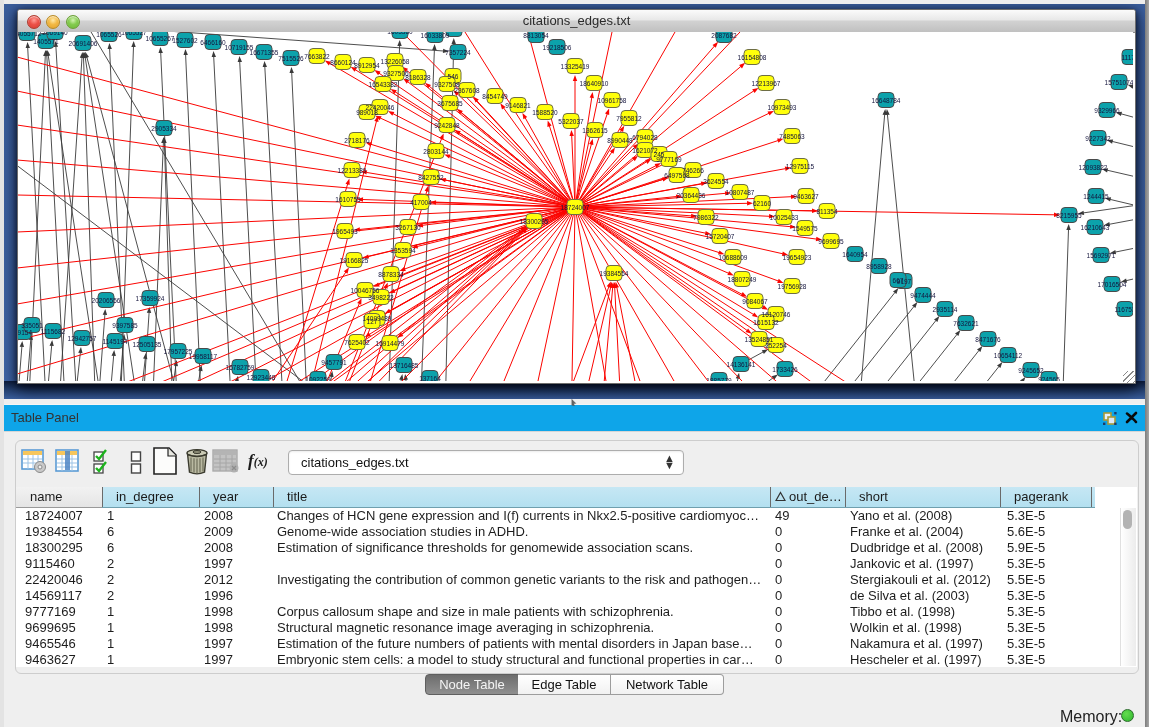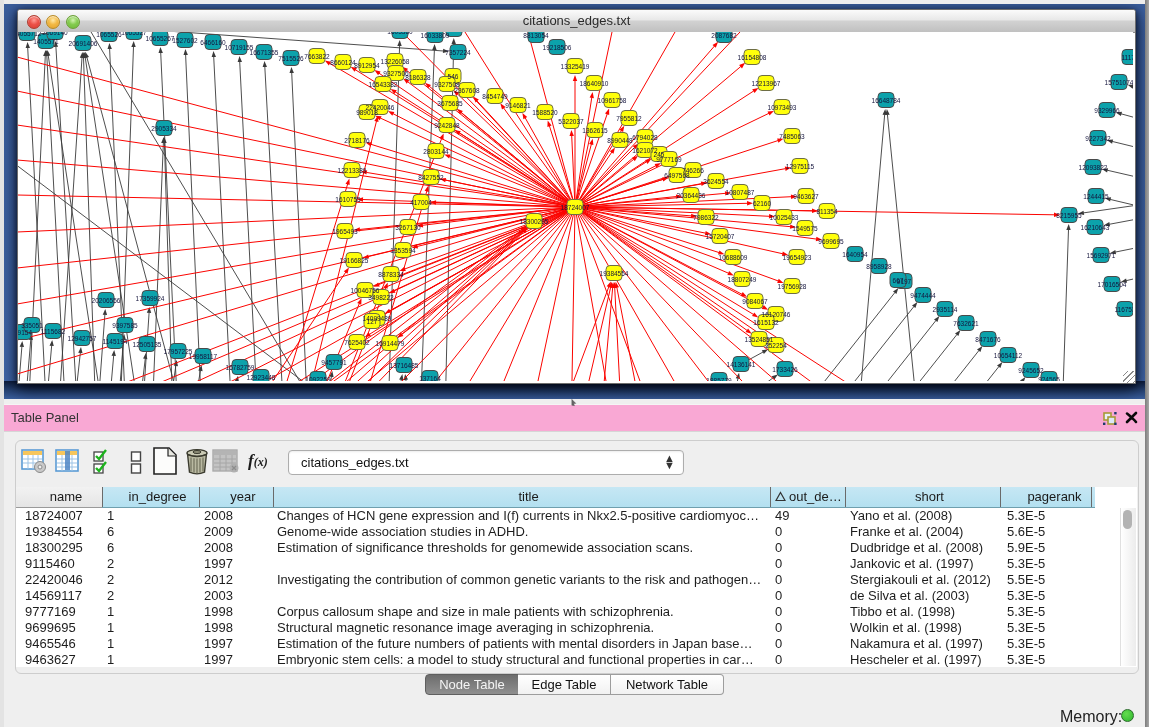--- a/index.html
+++ b/index.html
@@ -27,21 +27,21 @@
   #grip{right:0;bottom:0;width:12px;height:12px;
         background:repeating-linear-gradient(135deg,transparent 0 3px,#8a8a8a 3px 4px)}
   #cursor{left:570px;top:398px;width:9px;height:9px}
 
   
   #rstrip{left:1145px;top:0;width:4px;height:727px;background:linear-gradient(90deg,#7c7c7c,#a8a8a8)}
   #lstrip{left:0;top:0;width:4px;height:727px;background:#e3e3e3}
   #tstrip{left:0;top:0;width:1149px;height:4px;background:#ededed}
 
   
-  #tpbar{left:4px;top:404px;width:1141px;height:26px;background:#f9a8d4;
+  #tpbar{left:4px;top:404px;width:1141px;height:26px;background:#0ea5e9;
          border-top:1px solid #f5f5f5;border-bottom:1px solid #d6d6d6}
   #tptitle{left:7px;top:5px;font-size:13px;color:#333}
   #tpfloat{left:1099px;top:7px;width:14px;height:13px}
   #tpclose{left:1121px;top:6px;width:13px;height:13px}
 
   #container{left:15px;top:440px;width:1122px;height:232px;border:1px solid #cdcdcd;
              border-radius:6px;background:#efefef}
 
   
   #toolbar{left:4px;top:432px;width:1141px;height:48px}
@@ -49,21 +49,21 @@
   #dropdown{left:284px;top:18px;width:394px;height:23px;background:#fff;border:1px solid #adadad;
             border-radius:4px;box-shadow:inset 0 1px 2px rgba(0,0,0,.08)}
   #ddtext{left:12px;top:4px;font-size:13px;color:#111}
   #ddarr{right:8px;top:4px;font-size:11px;color:#333;line-height:7px}
 
   
   #table{left:16px;top:487px;width:1121px;height:180px;background:#fff;overflow:hidden}
   .hc{position:absolute;top:0;height:20px;
       background:linear-gradient(180deg,#c6e7f4 0%,#b3e0f0 100%);
       border-bottom:1px solid #6f9fae;
-      font-size:13px;color:#1a1a1a;text-align:center;line-height:20px;text-indent:14px;white-space:nowrap;overflow:hidden}
+      font-size:13px;color:#1a1a1a;text-align:left;line-height:20px;text-indent:14px;white-space:nowrap;overflow:hidden}
   .hg{background:linear-gradient(180deg,#f2f2f2 0%,#e5e5e5 100%);border-bottom:1px solid #9a9a9a}
   .hv{position:absolute;top:0;width:1px;height:20px;background:#6a6a6a}
   .ho{text-align:left;text-indent:5px}
   .row{position:absolute;left:0;width:1121px;height:16px;font-size:13px;color:#1d1d1d;white-space:nowrap}
   .c{position:absolute;top:0}
   #vsb{left:1120px;top:508px;width:15px;height:158px;
        background:linear-gradient(90deg,#ffffff,#ececec);border-left:1px solid #e0e0e0}
   #vsbthumb{left:2px;top:2px;width:9px;height:19px;background:#b3b3b3;border-radius:5px}
 
   
@@ -859,21 +859,21 @@
       <span class="c" style="left:91px">2</span>
       <span class="c" style="left:188px">2012</span>
       <span class="c" style="left:261px">Investigating the contribution of common genetic variants to the risk and pathogen…</span>
       <span class="c" style="left:759px">0</span>
       <span class="c" style="left:834px">Stergiakouli et al. (2012)</span>
       <span class="c" style="left:991px">5.5E-5</span>
     </div>
     <div class="row" style="top:101px">
       <span class="c" style="left:9px">14569117</span>
       <span class="c" style="left:91px">2</span>
-      <span class="c" style="left:188px">2003</span>
+      <span class="c" style="left:188px">1996</span>
       <span class="c" style="left:759px">0</span>
       <span class="c" style="left:834px">de Silva et al. (2003)</span>
       <span class="c" style="left:991px">5.3E-5</span>
     </div>
     <div class="row" style="top:117px">
       <span class="c" style="left:9px">9777169</span>
       <span class="c" style="left:91px">1</span>
       <span class="c" style="left:188px">1998</span>
       <span class="c" style="left:261px">Corpus callosum shape and size in male patients with schizophrenia.</span>
       <span class="c" style="left:759px">0</span>

